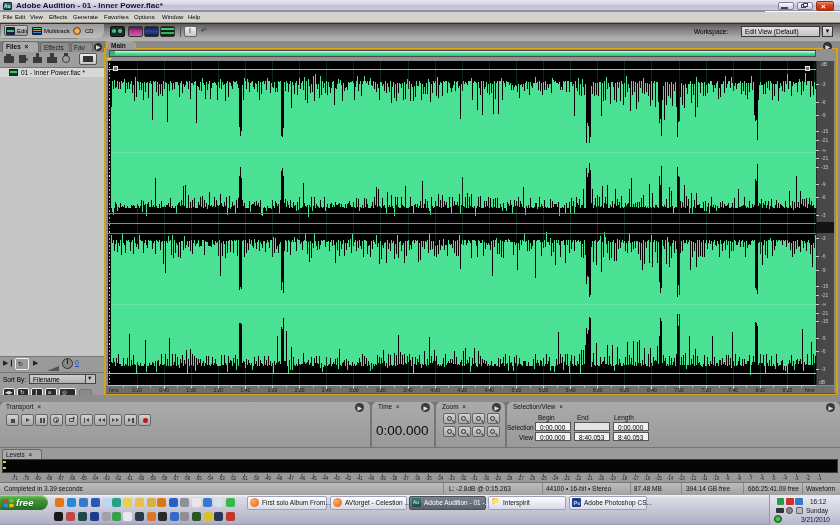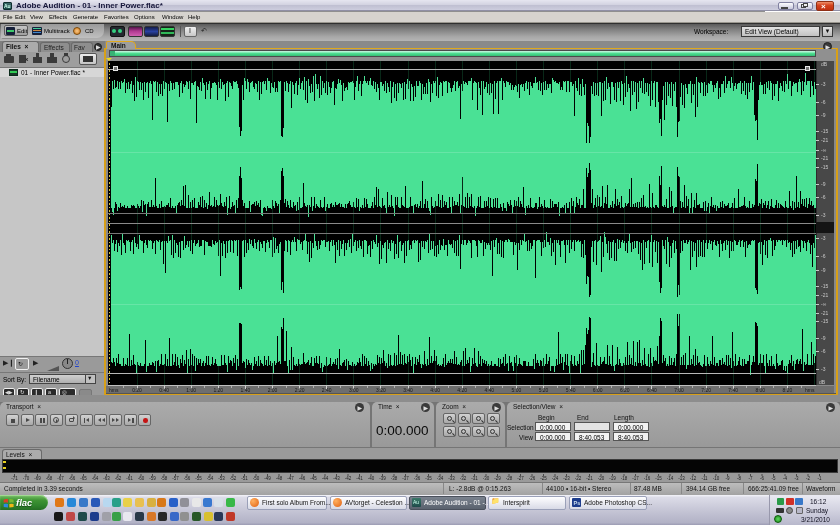--- a/index.html
+++ b/index.html
@@ -517,21 +517,21 @@
 
 <div class="abs" style="left:0;top:495px;width:840px;height:30px;background:linear-gradient(#f4f4fa 0%,#dcdce8 8%,#c6c6d6 50%,#b2b2c6 92%,#9c9cb4 100%)"></div>
 
 <div class="abs" style="left:0;top:495px;width:48px;height:15px;background:linear-gradient(#79c269 0%,#3f9434 35%,#2f842c 70%,#256d24 100%);border-radius:0 8px 8px 0;box-shadow:inset 0 1px 1px #a8dc98"></div>
 <svg class="abs" style="left:3px;top:497px" width="12" height="12" viewBox="0 0 17 17">
 <path d="M1 4 Q4 2 7 3 L7 8 Q4 7 1 8 Z" fill="#e03c28"></path>
 <path d="M9 3 Q12 2 15 4 L15 8 Q12 7 9 8 Z" fill="#78b832"></path>
 <path d="M1 10 Q4 9 7 10 L7 15 Q4 14 1 14 Z" fill="#3088e0"></path>
 <path d="M9 10 Q12 9 15 10 L15 14 Q12 14 9 15 Z" fill="#f0b818"></path>
 </svg>
-<div class="tx" style="left:16px;top:497px;font-size:9.5px;font-weight:bold;font-style:italic;color:#fff;text-shadow:0 1px 1px #1a4a18">flac</div>
+<div class="tx" style="left:16px;top:497px;font-size:9.5px;font-weight:bold;font-style:italic;color:#fff;text-shadow:0 1px 1px #1a4a18">free</div>
 <div style="position:absolute;left:55px;top:498px;width:9px;height:9px;border-radius:2px;background:#e07818"></div>
     <div style="position:absolute;left:67px;top:498px;width:9px;height:9px;border-radius:2px;background:#2888d8"></div>
     <div style="position:absolute;left:79px;top:498px;width:9px;height:9px;border-radius:2px;background:#3878c8"></div>
     <div style="position:absolute;left:91px;top:498px;width:9px;height:9px;border-radius:2px;background:#2858b8"></div>
     <div style="position:absolute;left:103px;top:498px;width:9px;height:9px;border-radius:2px;background:#b8d8f0"></div>
     <div style="position:absolute;left:112px;top:498px;width:9px;height:9px;border-radius:2px;background:#28a088"></div>
     <div style="position:absolute;left:123px;top:498px;width:9px;height:9px;border-radius:2px;background:#e8d048"></div>
     <div style="position:absolute;left:135px;top:498px;width:9px;height:9px;border-radius:2px;background:#e8c050"></div>
     <div style="position:absolute;left:147px;top:498px;width:9px;height:9px;border-radius:2px;background:#d8b040"></div>
     <div style="position:absolute;left:157px;top:498px;width:9px;height:9px;border-radius:2px;background:#d87818"></div>

